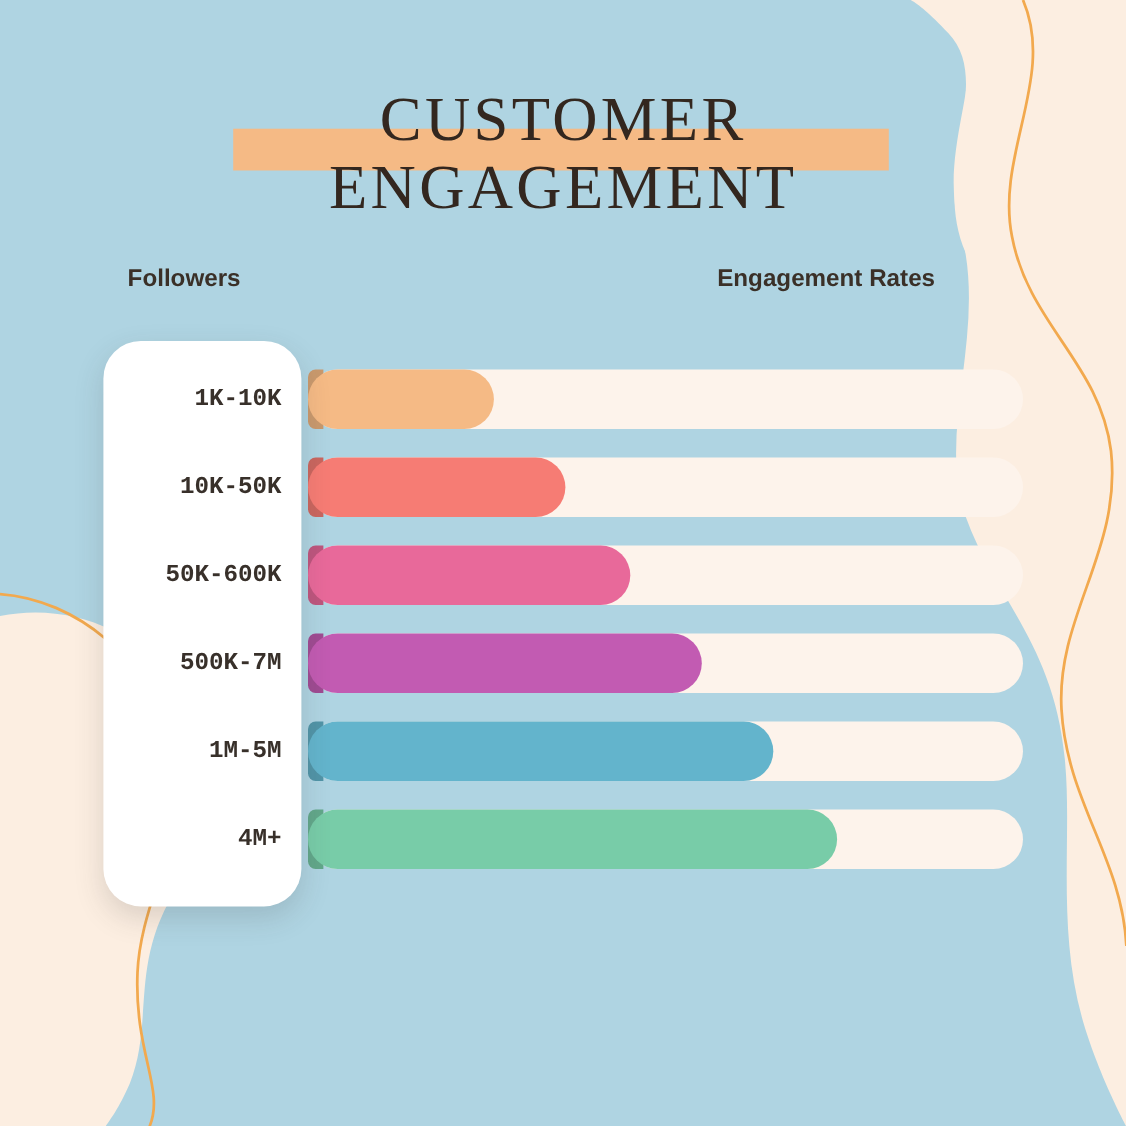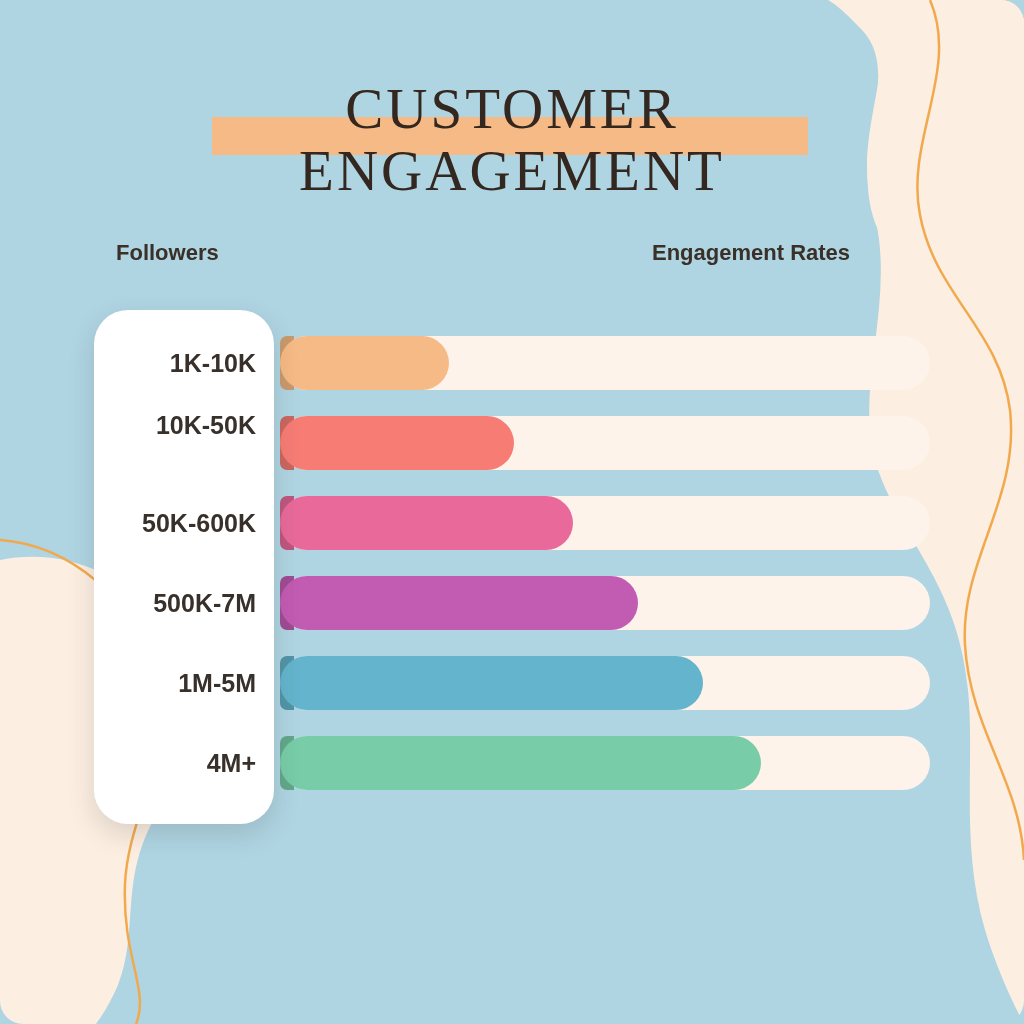--- a/index.html
+++ b/index.html
@@ -118,31 +118,32 @@
     height: 514px;
     background: #FFFFFF;
     border-radius: 34px;
     box-shadow: 0 10px 26px rgba(60,60,60,0.17);
   }
   .label-item {
     position: absolute;
     right: 18px;
     height: 54px;
     line-height: 54px;
-    font-size: 25px;
+    font-size: 22px;
     font-weight: bold;
     color: #38302A;
     white-space: nowrap;
     text-align: right;
+    font-family: Liberation Mono, monospace;
   }
 </style>
 </head>
 <body>
 
-<div id="poster" style="background: rgb(175, 212, 226); border-radius: 23px;">
+<div id="poster" style="background: rgb(175, 212, 226);">
 
   <svg class="deco-layer" viewBox="0 0 1024 1024" width="1024" height="1024">
     <path d="M1024,0 L1024,330 C960,320 905,290 878,230 C845,155 905,75 862,30 C845,12 835,4 828,0 Z" fill="#FCEEE1"></path>
     <path d="M1024,0 L1024,1024 L1024,1024 C1024,1024 1000,980 985,930
              C960,845 975,760 968,690 C958,585 905,545 878,470
              C850,390 900,300 872,205 C852,135 900,60 872,18
              C862,4 856,0 850,0 Z" fill="#FCEEE1"></path>
     <path d="M930,0 C960,70 905,140 920,215 C935,295 1000,330 1010,410
              C1020,500 960,560 965,645 C970,730 1020,780 1024,860" fill="none" stroke="#F2A94E" stroke-width="2.5"></path>
 
@@ -192,20 +193,20 @@
     </div>
     <div class="bar-row" style="top:736px">
       <div class="bar-track" style="background: rgb(253, 243, 235);"></div>
       <div class="bar-stub" style="background: rgb(120, 204, 168);"></div>
       <div class="bar-fill" style="width: 481px; background: rgb(120, 204, 168);"></div>
     </div>
   </div>
 
   <div class="label-card" style="background: rgb(255, 255, 255);">
     <div class="label-item" style="top:26px">1K-10K</div>
-    <div class="label-item" style="top:88px">10K-50K</div>
+    <div class="label-item" style="top:106px">10K-50K</div>
     <div class="label-item" style="top:186px">50K-600K</div>
     <div class="label-item" style="top:266px">500K-7M</div>
     <div class="label-item" style="top:346px">1M-5M</div>
     <div class="label-item" style="top:426px">4M+</div>
   </div>
 
 </div>
 
 </body></html>

